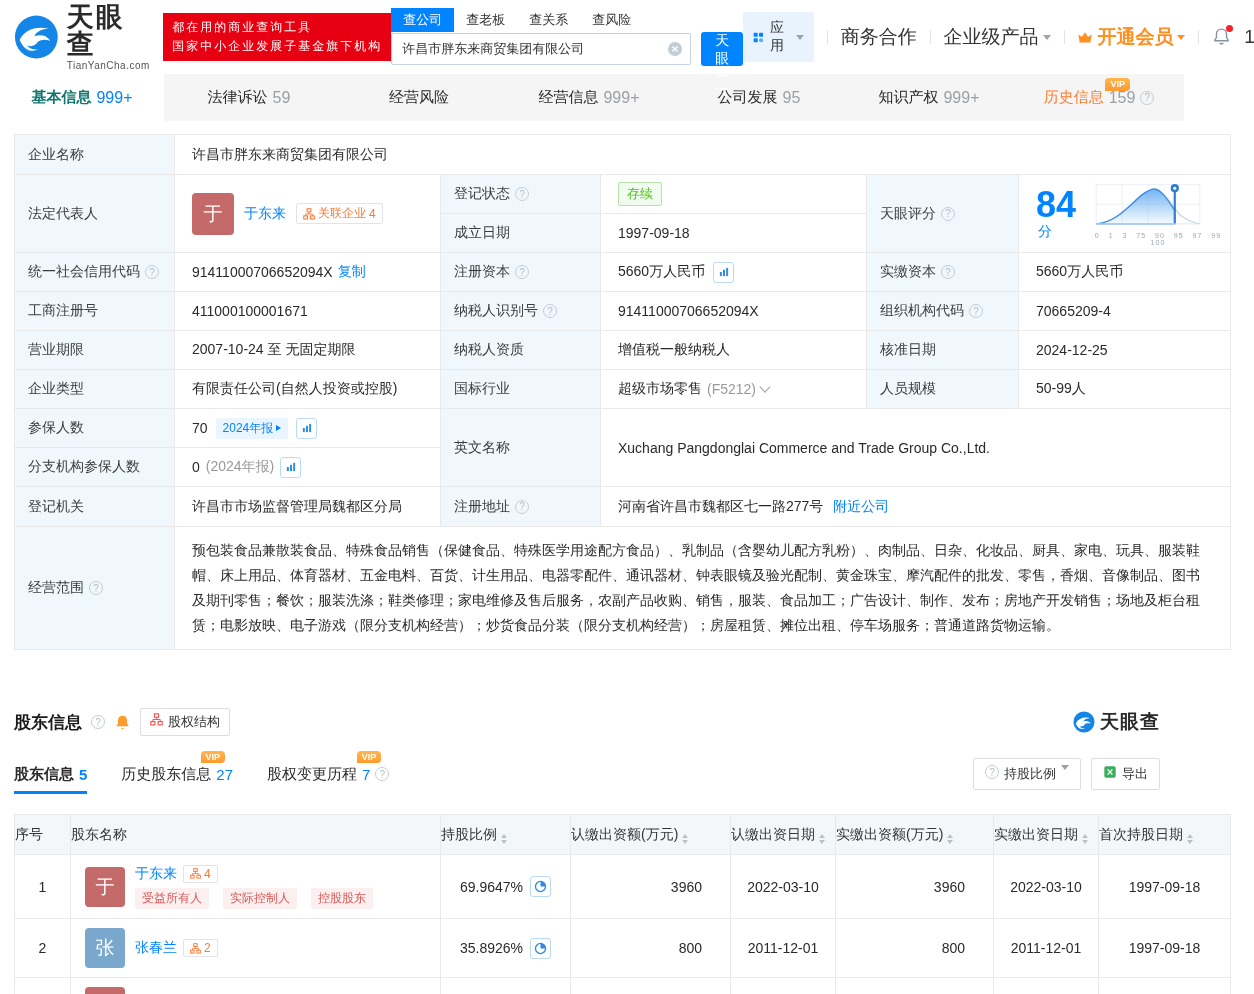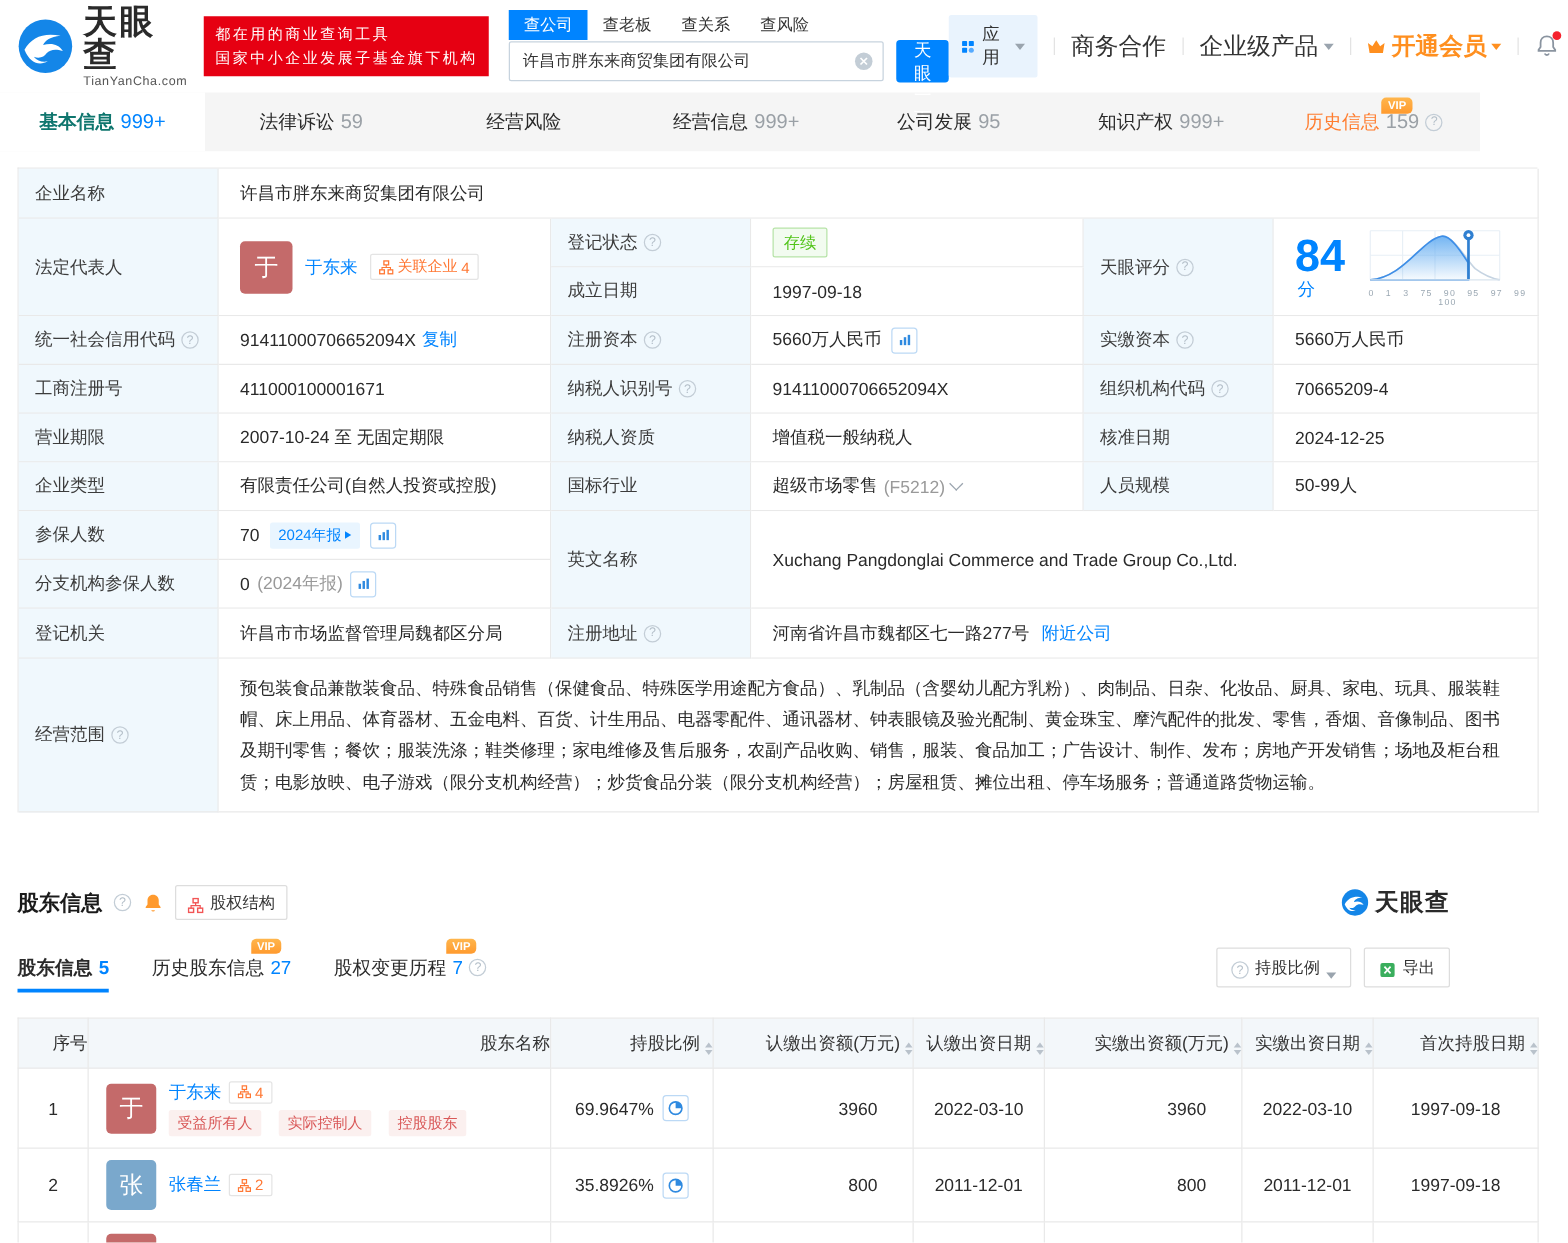--- a/index.html
+++ b/index.html
@@ -8,21 +8,21 @@
   .page { width:1184px; height:994px; position:relative; }
 
   
   .top { height:74px; display:flex; align-items:center; padding:0 22px 0 14px; background:#fff; }
   .logo { display:flex; align-items:center; gap:8px; }
   .logo-text { display:flex; flex-direction:column; line-height:1; }
   .logo-cn { font-size:27px; font-weight:bold; color:#2a2a2a; letter-spacing:2px; }
   .logo-en { font-size:10px; color:#555; margin-top:3px; letter-spacing:.5px; }
   .banner { margin-left:12px; background:#e60012; color:#fff; font-size:12px; line-height:1.55;
     padding:5px 9px; letter-spacing:2px; white-space:nowrap; }
-  .searchbox { margin-left:16px; }
+  .searchbox { }
   .stabs { display:flex; align-items:flex-end; gap:0; height:24px; }
   .stab { font-size:13px; color:#333; padding:3px 12px; cursor:pointer; }
   .stab.active { background:#0084ff; color:#fff; }
   .srow { display:flex; align-items:center; }
   .sinput-wrap { position:relative; }
   .sinput { width:300px; height:32px; border:1px solid #c7d3de; border-radius:2px;
     padding:0 30px 0 10px; font-size:13px; color:#333; outline:none;
     font-family:"Liberation Sans","DejaVu Sans",sans-serif; }
   .sclear { position:absolute; right:8px; top:8px; width:16px; height:16px; cursor:pointer; }
   .sbtn { margin-left:10px; height:34px; padding:0 14px; background:#0084ff; color:#fff;
@@ -84,36 +84,36 @@
   .score-cell { justify-content:center; gap:10px; }
   .score-chart { display:flex; flex-direction:column; }
   .axis { font-size:7px; color:#9aa7b2; letter-spacing:1px; word-spacing:6px; margin-top:1px; text-align:center; }
   .scope-cell { display:block; padding:11px 20px 11px 17px; line-height:25px; font-size:14px; color:#2a2a2a; }
   .chev { width:8px; height:8px; border-right:1.5px solid #9aa4ae; border-bottom:1.5px solid #9aa4ae;
     transform:rotate(45deg); margin-top:-4px; display:inline-block; }
 
   
   .sh-head { margin:58px 24px 0 14px; display:flex; align-items:center; gap:9px; }
   .sh-title { font-size:17px; font-weight:bold; color:#1a1a1a; }
-  .btn-outline { display:inline-flex; align-items:flex-end; gap:5px; border:1px solid #ddd; border-radius:2px;
+  .btn-outline { display:inline-flex; align-items:flex-start; gap:5px; border:1px solid #ddd; border-radius:2px;
     background:#fff; padding:4px 9px; font-size:13px; color:#333; cursor:pointer; white-space:nowrap; }
   .sh-logo { margin-left:auto; display:flex; align-items:center; gap:5px; }
   .sh-logo-text { font-size:19px; font-weight:bold; color:#2a2a2a; letter-spacing:1px; }
   .sh-tabs { margin:22px 24px 0 14px; display:flex; align-items:center; gap:34px; }
   .sh-tab { position:relative; font-size:15px; color:#2a2a2a; display:flex; align-items:center; gap:5px; cursor:pointer; }
   .sh-tab .cnt { color:#0084ff; }
   .sh-tab.active { font-weight:bold; }
   .sh-tab.active::after { content:""; position:absolute; left:0; right:0; bottom:-10px; height:3px; background:#0084ff; }
   .sh-tab .vipbadge { top:-14px; right:8px; }
   .sh-actions { margin-left:auto; display:flex; gap:10px; }
   .sh-actions .btn-outline { padding:6px 11px; }
 
   table.sht { margin:24px 24px 0 14px; width:1216px; border-collapse:collapse; table-layout:fixed; }
   .sht th { background:#f3f7fa; border:1px solid #e9e9e9; height:40px; font-size:14px; font-weight:normal;
-    color:#333; text-align:right; }
+    color:#333; text-align:left; }
   .sht td { border:1px solid #e9e9e9; font-size:14px; color:#2a2a2a; background:#fff; }
   .sht .num { text-align:right; padding-right:28px; }
   .sht .ctr { text-align:center; }
   .sort { display:inline-flex; flex-direction:column; gap:2px; margin-left:4px; vertical-align:1px; }
   .sort i { width:0; height:0; border-left:3.5px solid transparent; border-right:3.5px solid transparent; display:block; }
   .sort .up { border-bottom:4px solid #b9c2cb; }
   .sort .dn { border-top:4px solid #b9c2cb; }
   .namecell { display:flex; align-items:center; gap:10px; padding:9px 8px 9px 14px; }
   .namecol { display:flex; flex-direction:column; gap:5px; }
   .namerow { display:flex; align-items:center; gap:6px; }

